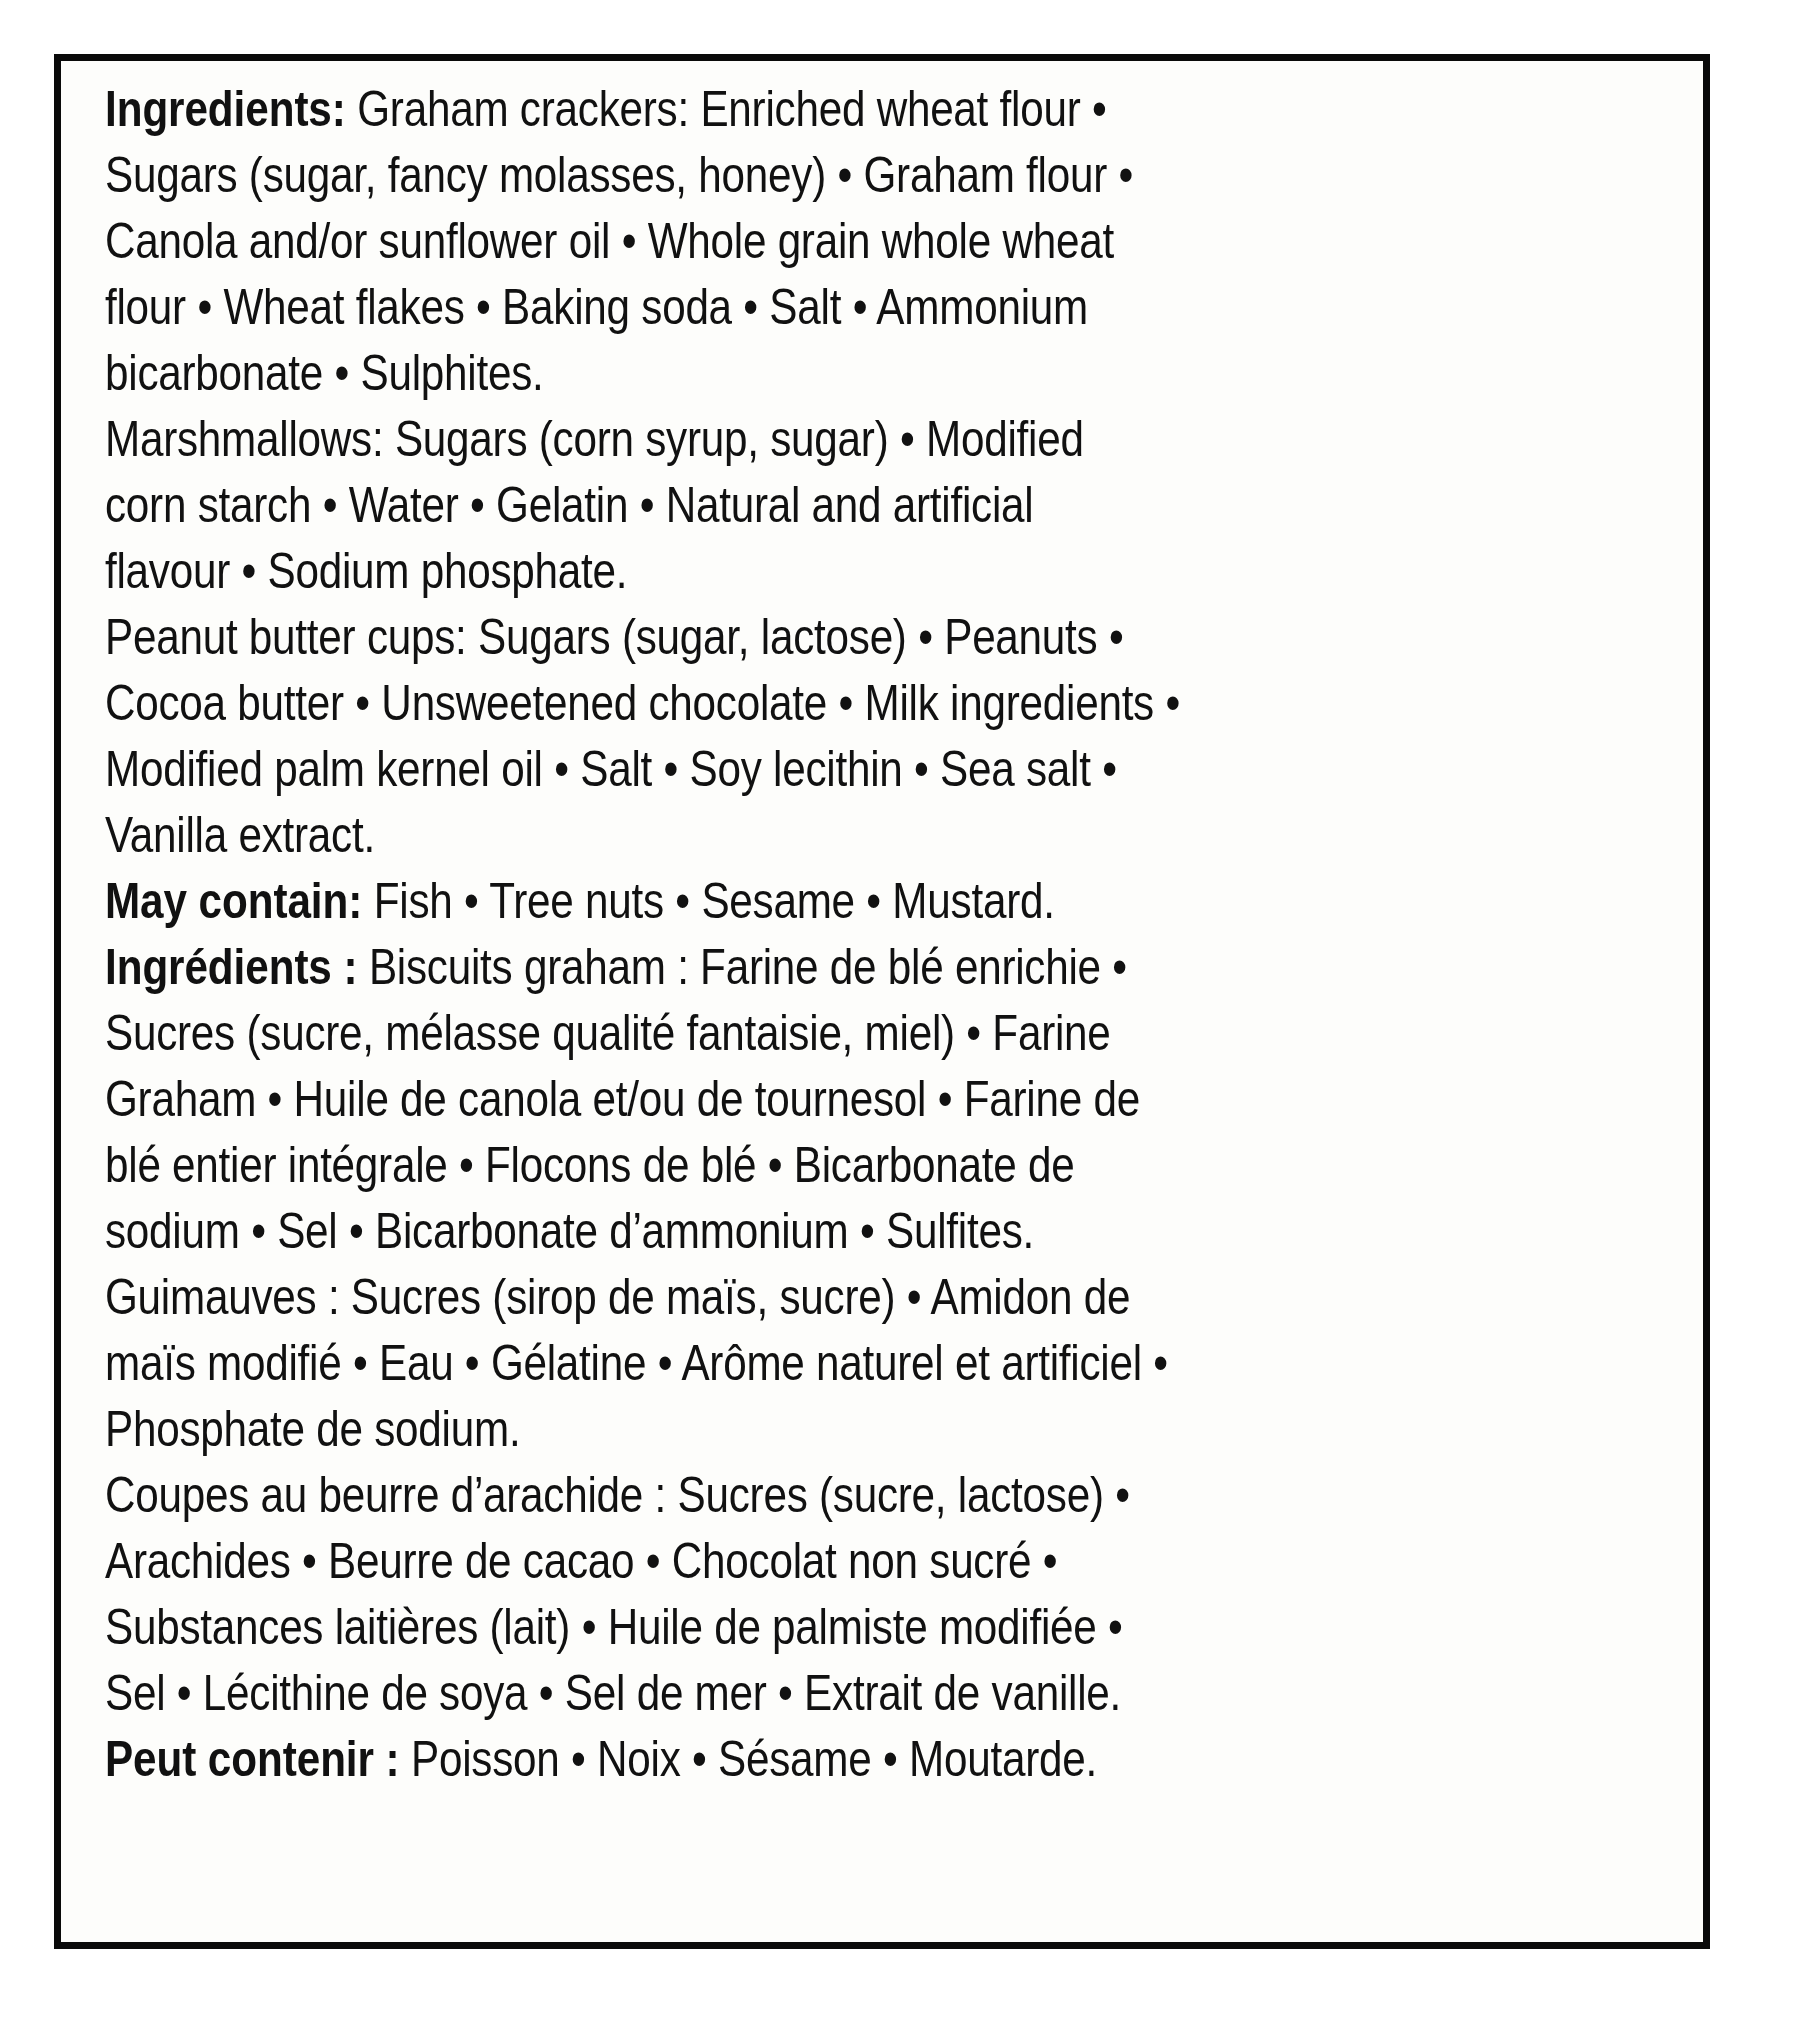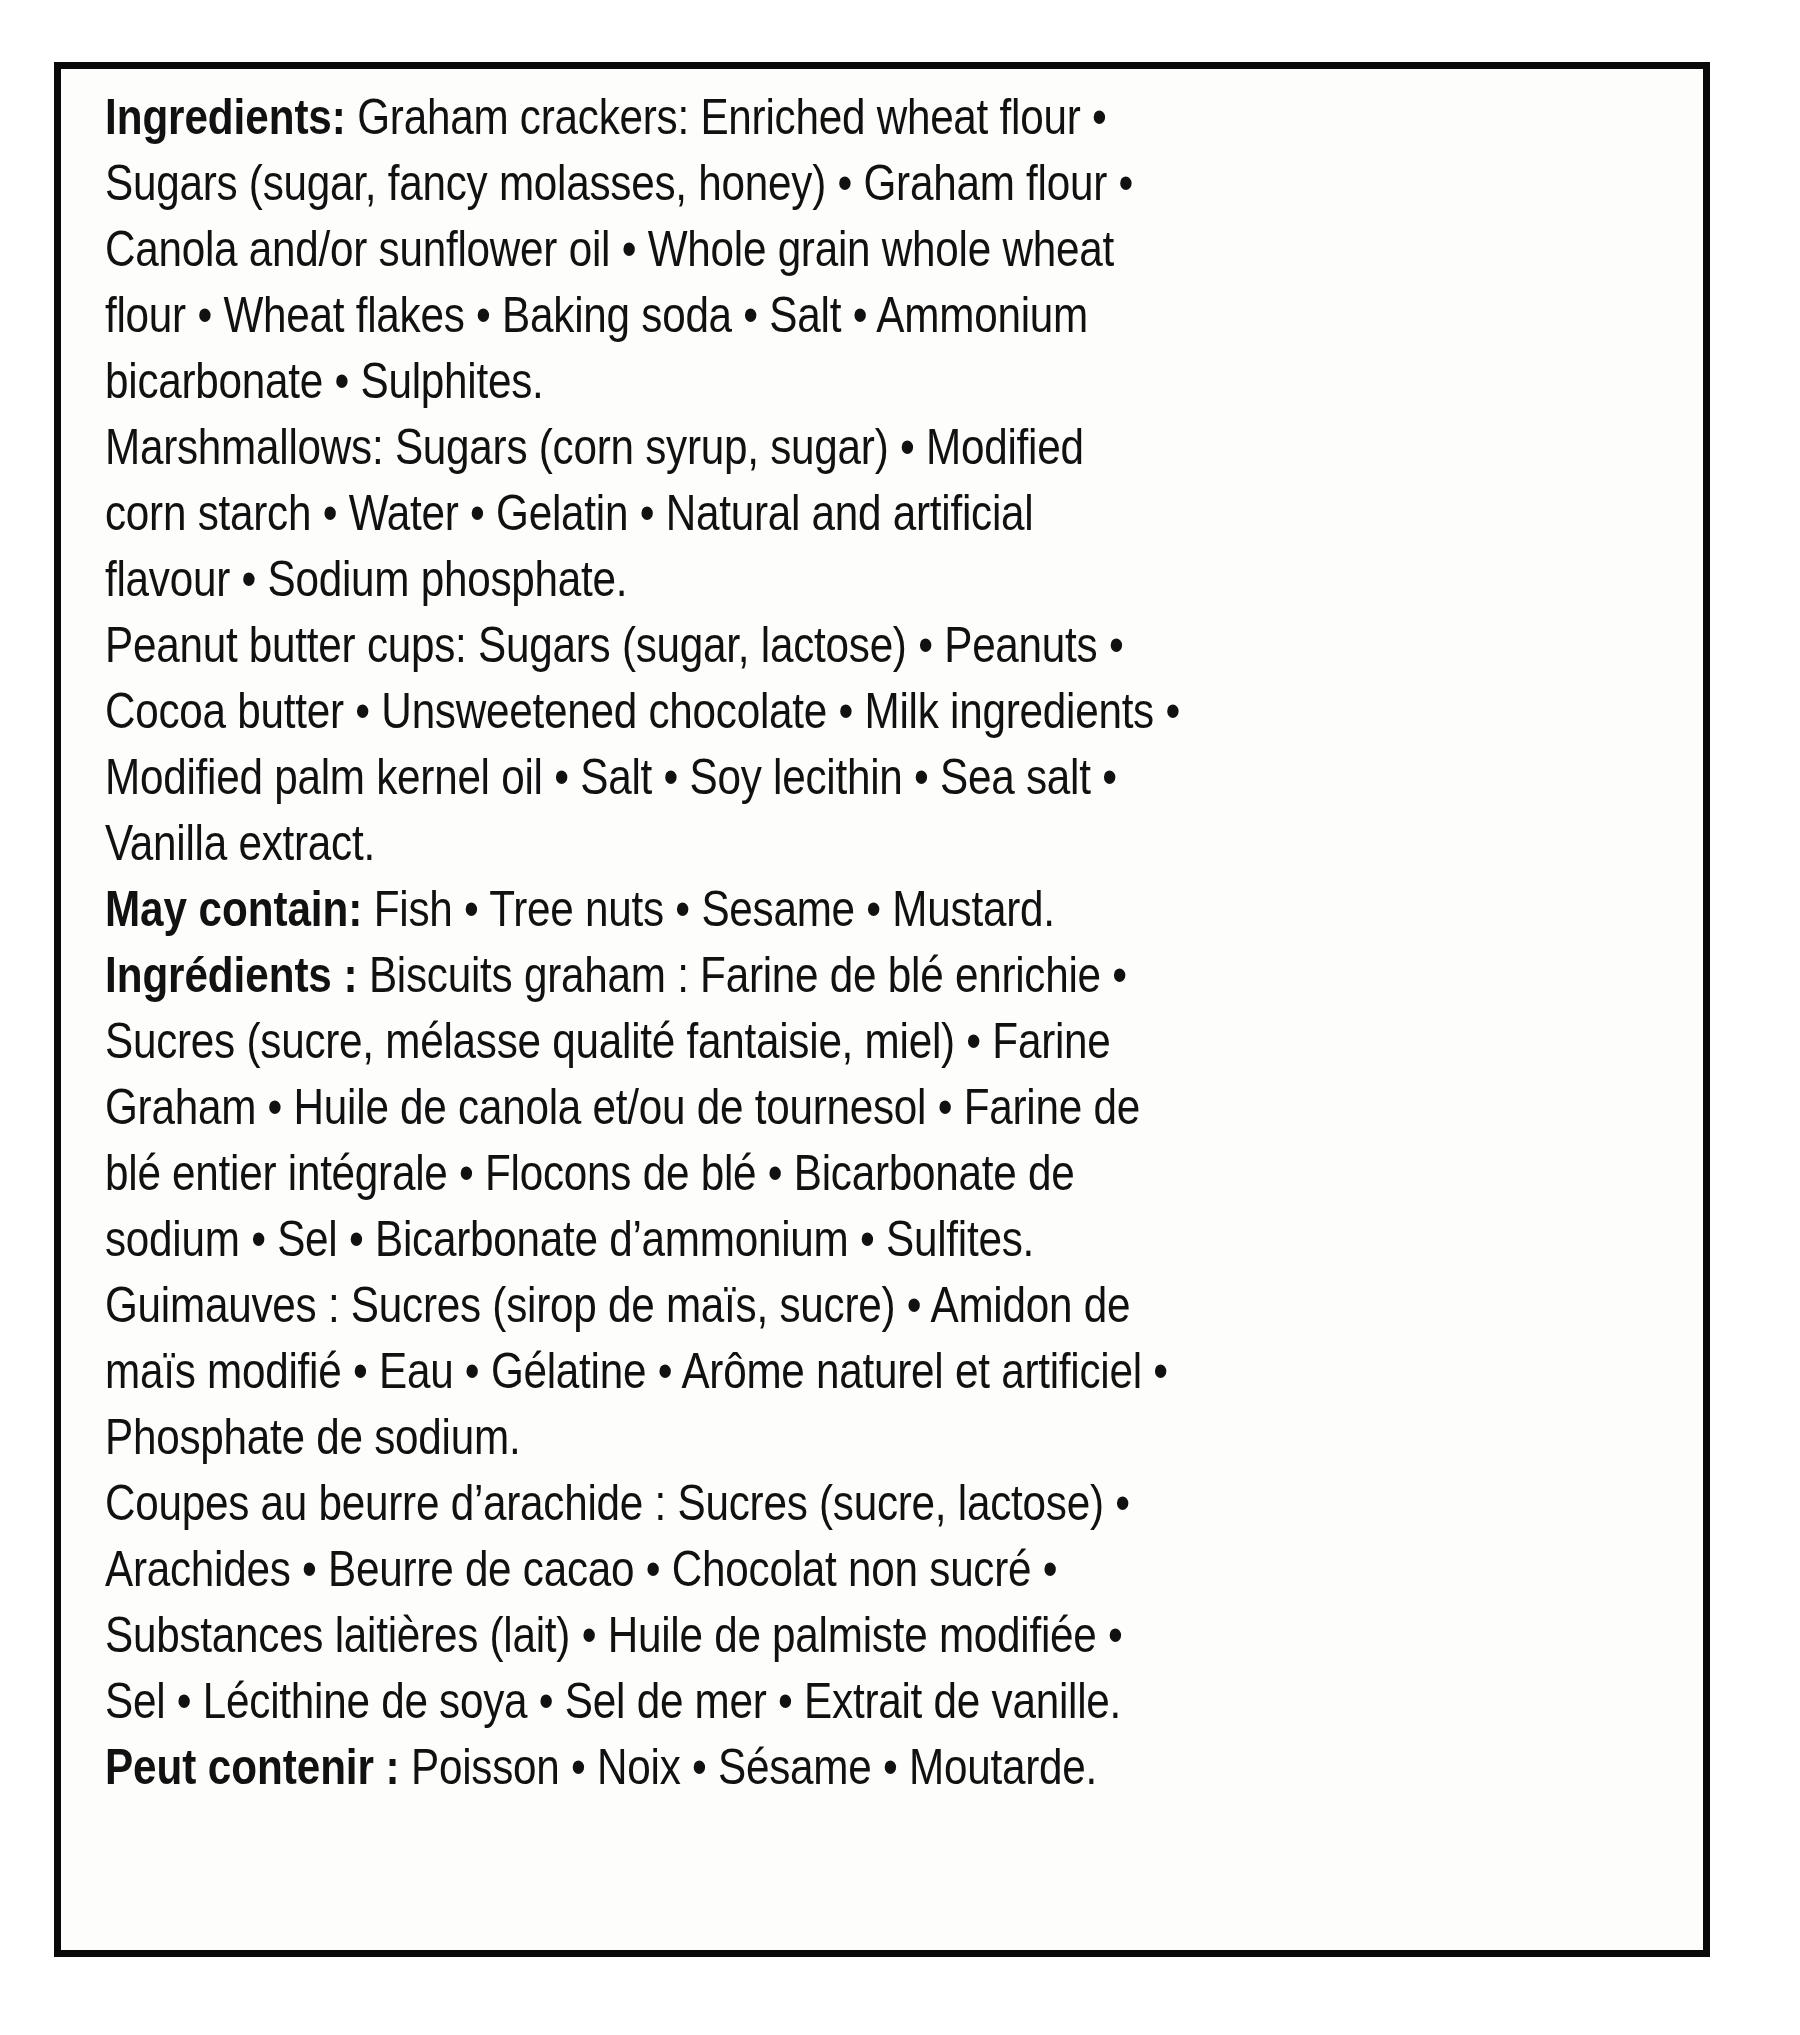--- a/index.html
+++ b/index.html
@@ -11,21 +11,21 @@
   #label-root {
     position: relative;
     width: 1801px;
     height: 2035px;
     background: #ffffff;
     overflow: hidden;
   }
   .label-frame {
     position: absolute;
     left: 54px;
-    top: 62px;
+    top: 54px;
     width: 1656px;
     height: 1895px;
     border: 7.6px solid #0a0a0a;
     background: #fdfdfb;
     box-sizing: border-box;
   }
   .label-inner {
     position: absolute;
     left: 44px;
     top: 15px;

